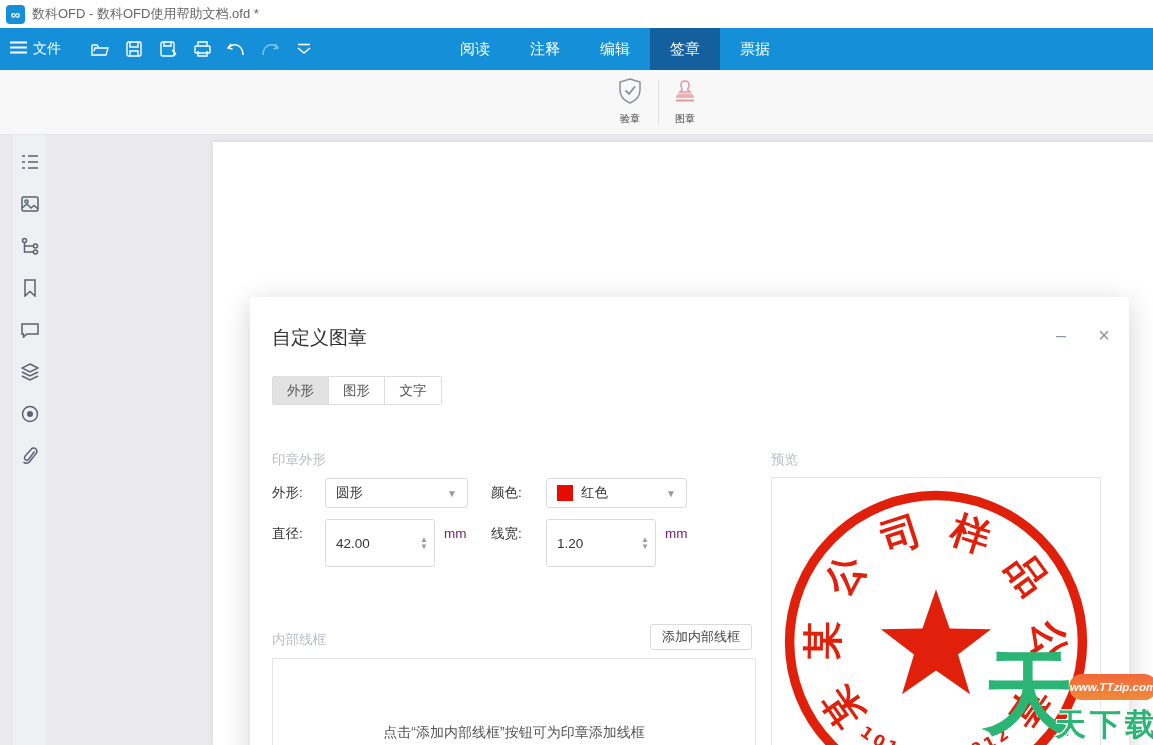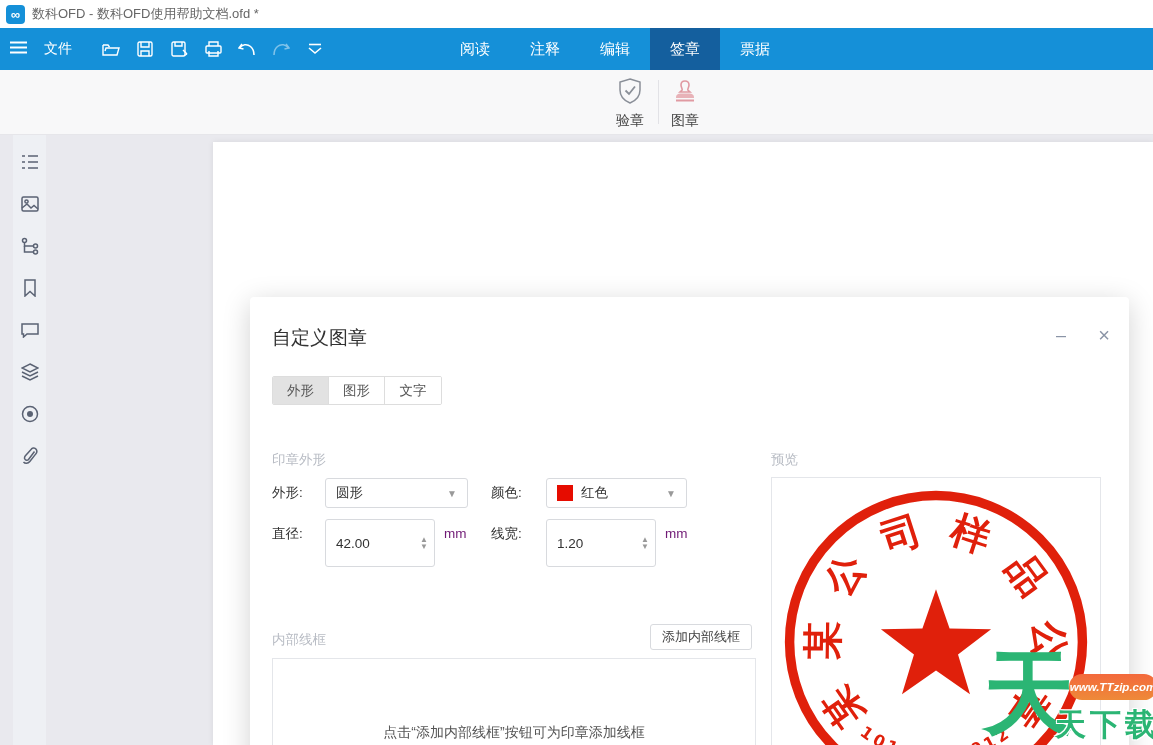--- a/index.html
+++ b/index.html
@@ -8,33 +8,33 @@
   #app { position:absolute; inset:0; }
 
   
   .titlebar { position:absolute; left:0; top:0; width:1153px; height:28px; background:#fff; display:flex; align-items:center; padding-left:6px; gap:7px; }
   .applogo { width:19px; height:19px; background:#1590d8; border-radius:4px; color:#fff; font-weight:bold; font-size:13px; display:flex; align-items:center; justify-content:center; line-height:1; }
   .apptitle { font-size:13px; color:#666; }
 
   
   .toolbar { position:absolute; left:0; top:28px; width:1153px; height:42px; background:#1590d8; display:flex; align-items:center; color:#fff; }
   .tb-left { display:flex; align-items:center; padding-left:10px; gap:0; }
-  .filemenu { display:flex; align-items:center; gap:17px; font-size:14px; cursor:pointer; margin-right:22px; }
+  .filemenu { display:flex; align-items:center; gap:6px; font-size:14px; cursor:pointer; margin-right:22px; }
   .tb-ico { width:34px; height:42px; display:flex; align-items:center; justify-content:center; cursor:pointer; }
   .tb-ico svg { display:block; }
   .tb-ico.disabled { opacity:.45; cursor:default; }
   .tabs { position:absolute; left:440px; top:0; height:42px; display:flex; }
   .tab { height:42px; line-height:42px; padding:0 20px; font-size:15px; color:#fff; cursor:pointer; }
   .tab.active { background:#145f9e; }
   .searchbox { position:absolute; right:28px; top:0; height:42px; display:flex; align-items:center; gap:7px; color:#a9d6f0; font-size:13px; cursor:text; }
 
   
   .ribbon { position:absolute; left:0; top:70px; width:1153px; height:65px; background:#f8f8f9; border-bottom:1px solid #e6e6ea; }
   .ribbon-item { position:absolute; top:8px; width:56px; display:flex; flex-direction:column; align-items:center; gap:4px; cursor:pointer; }
-  .ribbon-item .lbl { font-size:14px; color:#444; }
+  .ribbon-item .lbl { font-size:10px; color:#444; }
   .ribbon-divider { position:absolute; left:658px; top:10px; width:1px; height:44px; background:#e2e2e6; }
 
   
   .main { position:absolute; left:13px; top:135px; width:1153px; height:610px; background:#e9e9ee; }
   .sidepanel { position:absolute; left:0; top:0; width:33px; height:610px; background:#eef0f4; display:flex; flex-direction:column; align-items:center; padding-top:18px; gap:24px; }
   .sp-ico { width:18px; height:18px; color:#5a6273; cursor:pointer; display:flex; align-items:center; justify-content:center; }
   .page { position:absolute; left:200px; top:7px; width:940px; height:603px; background:#fff; box-shadow:0 0 6px rgba(0,0,0,.08); }
   .scrollstrip { position:absolute; right:0; top:0; width:13px; height:610px; background:#f1f1f3; }
 
   

